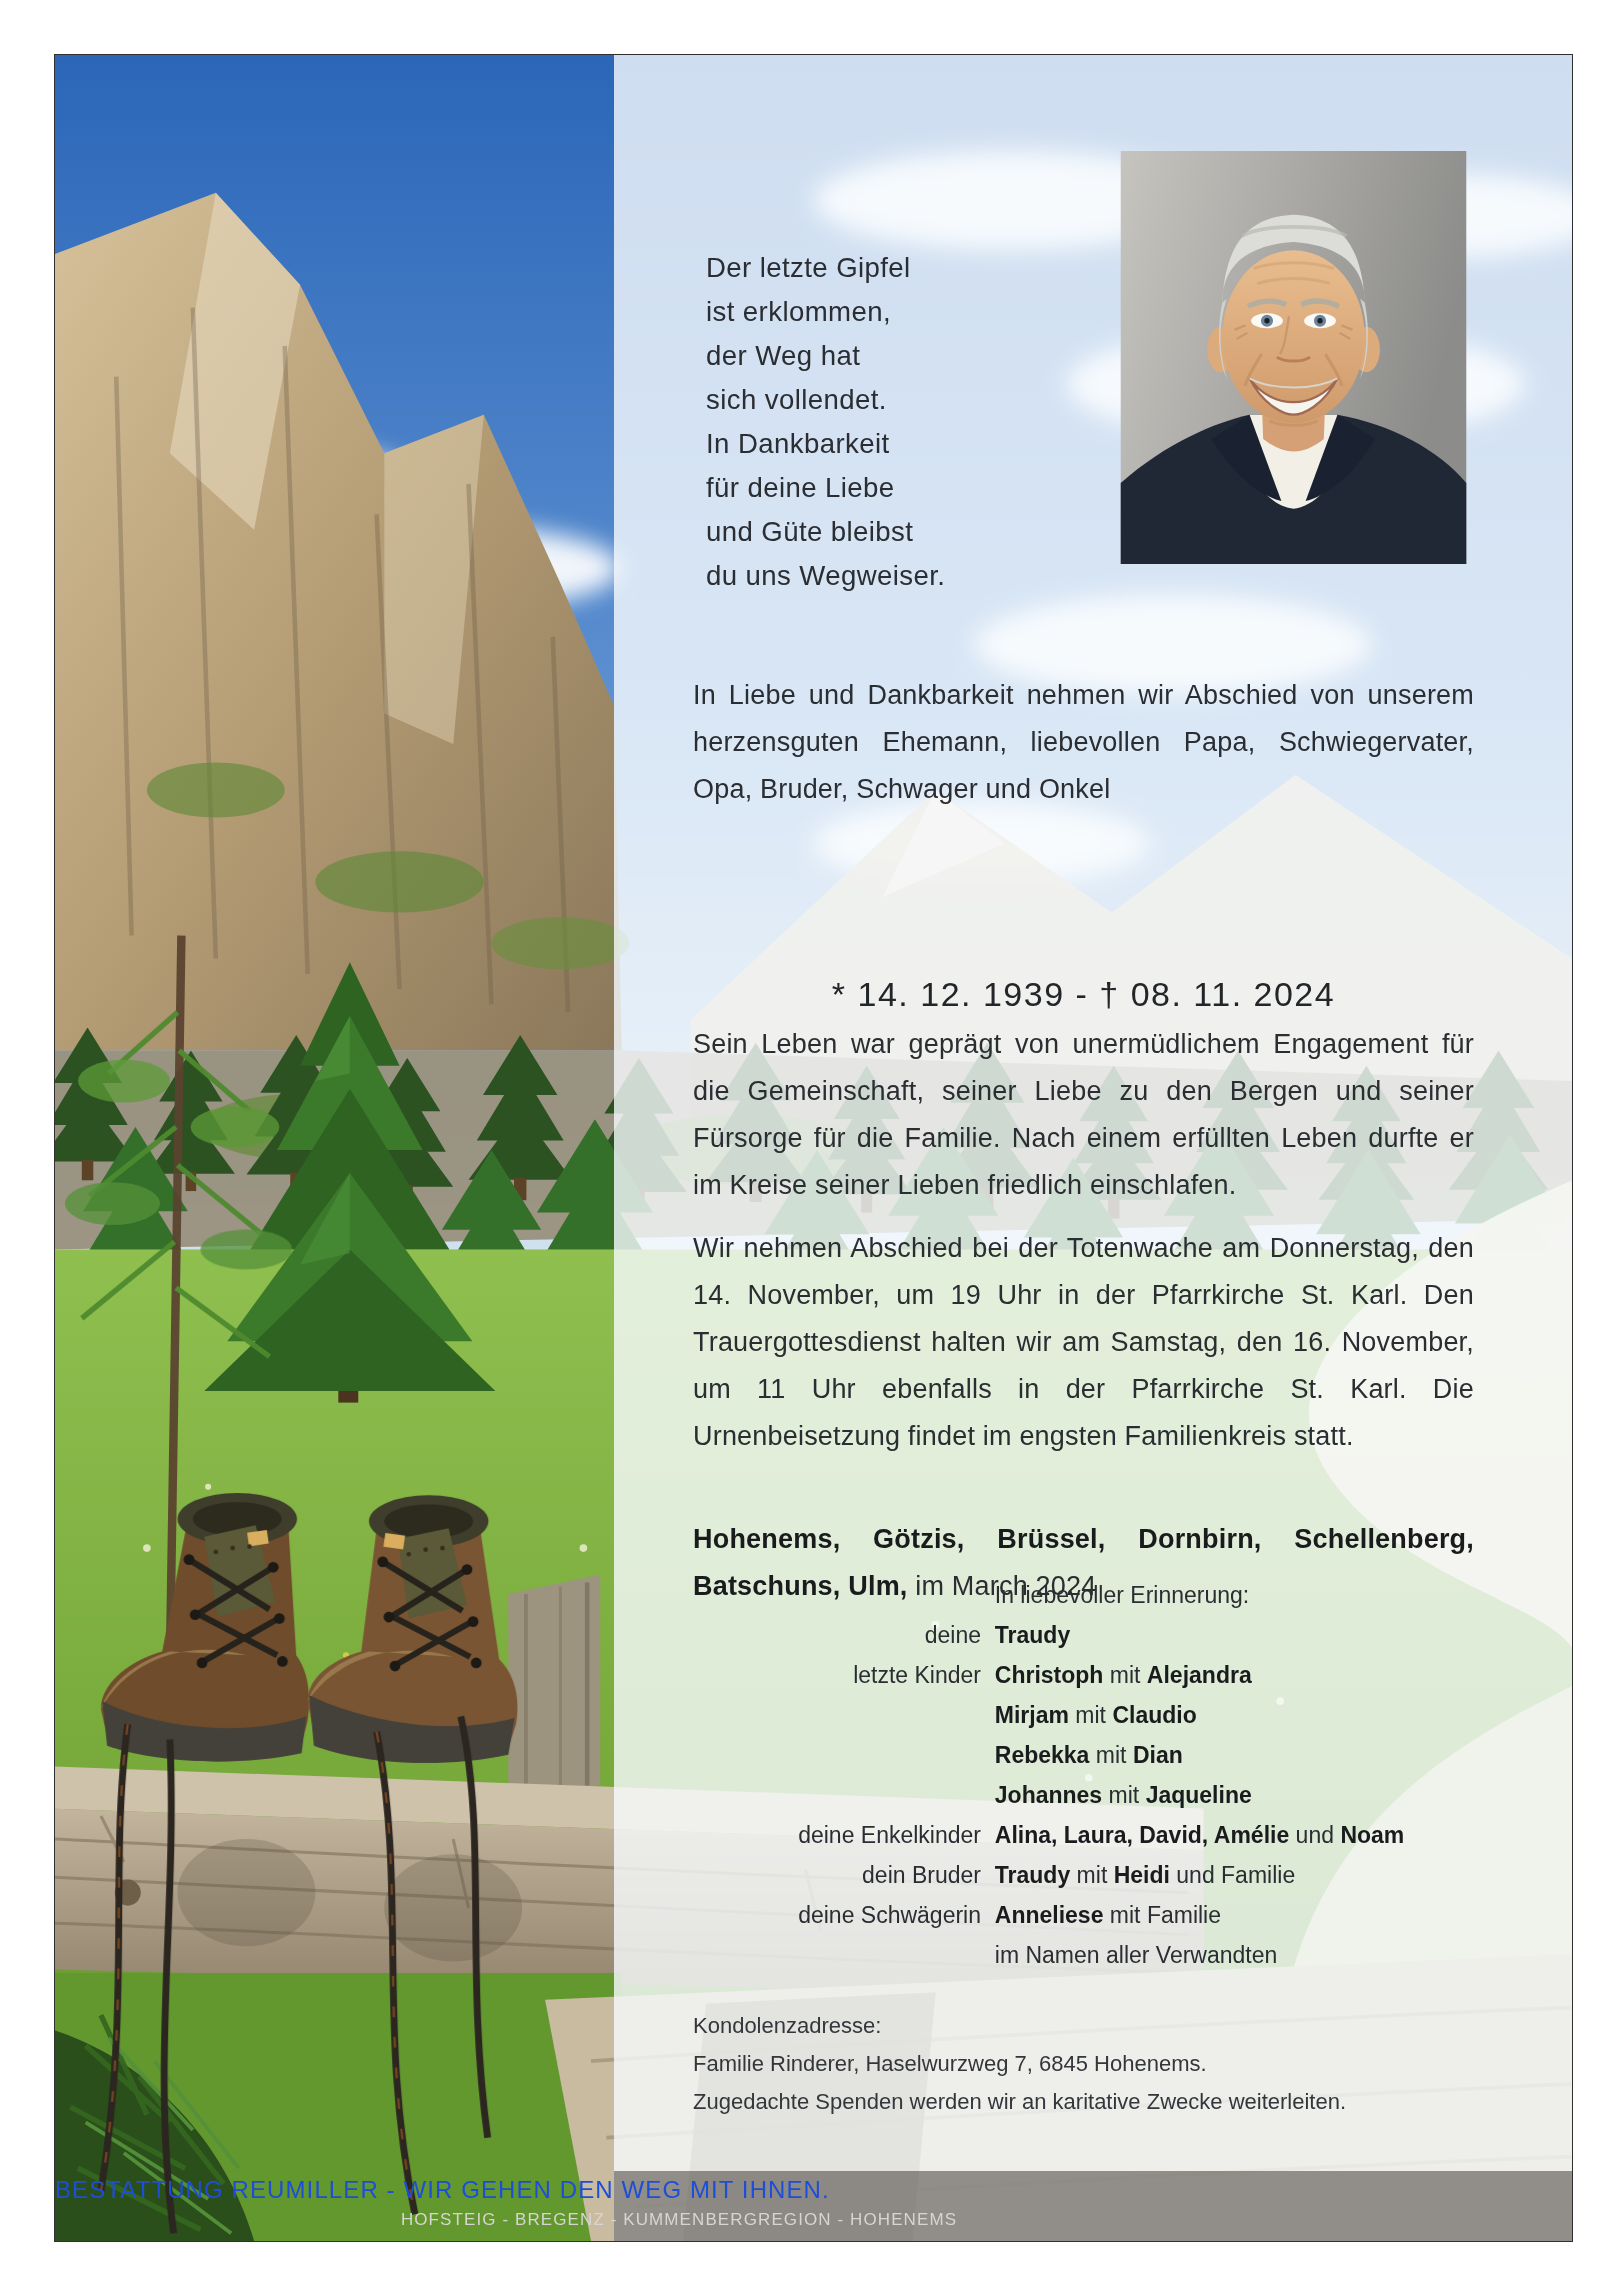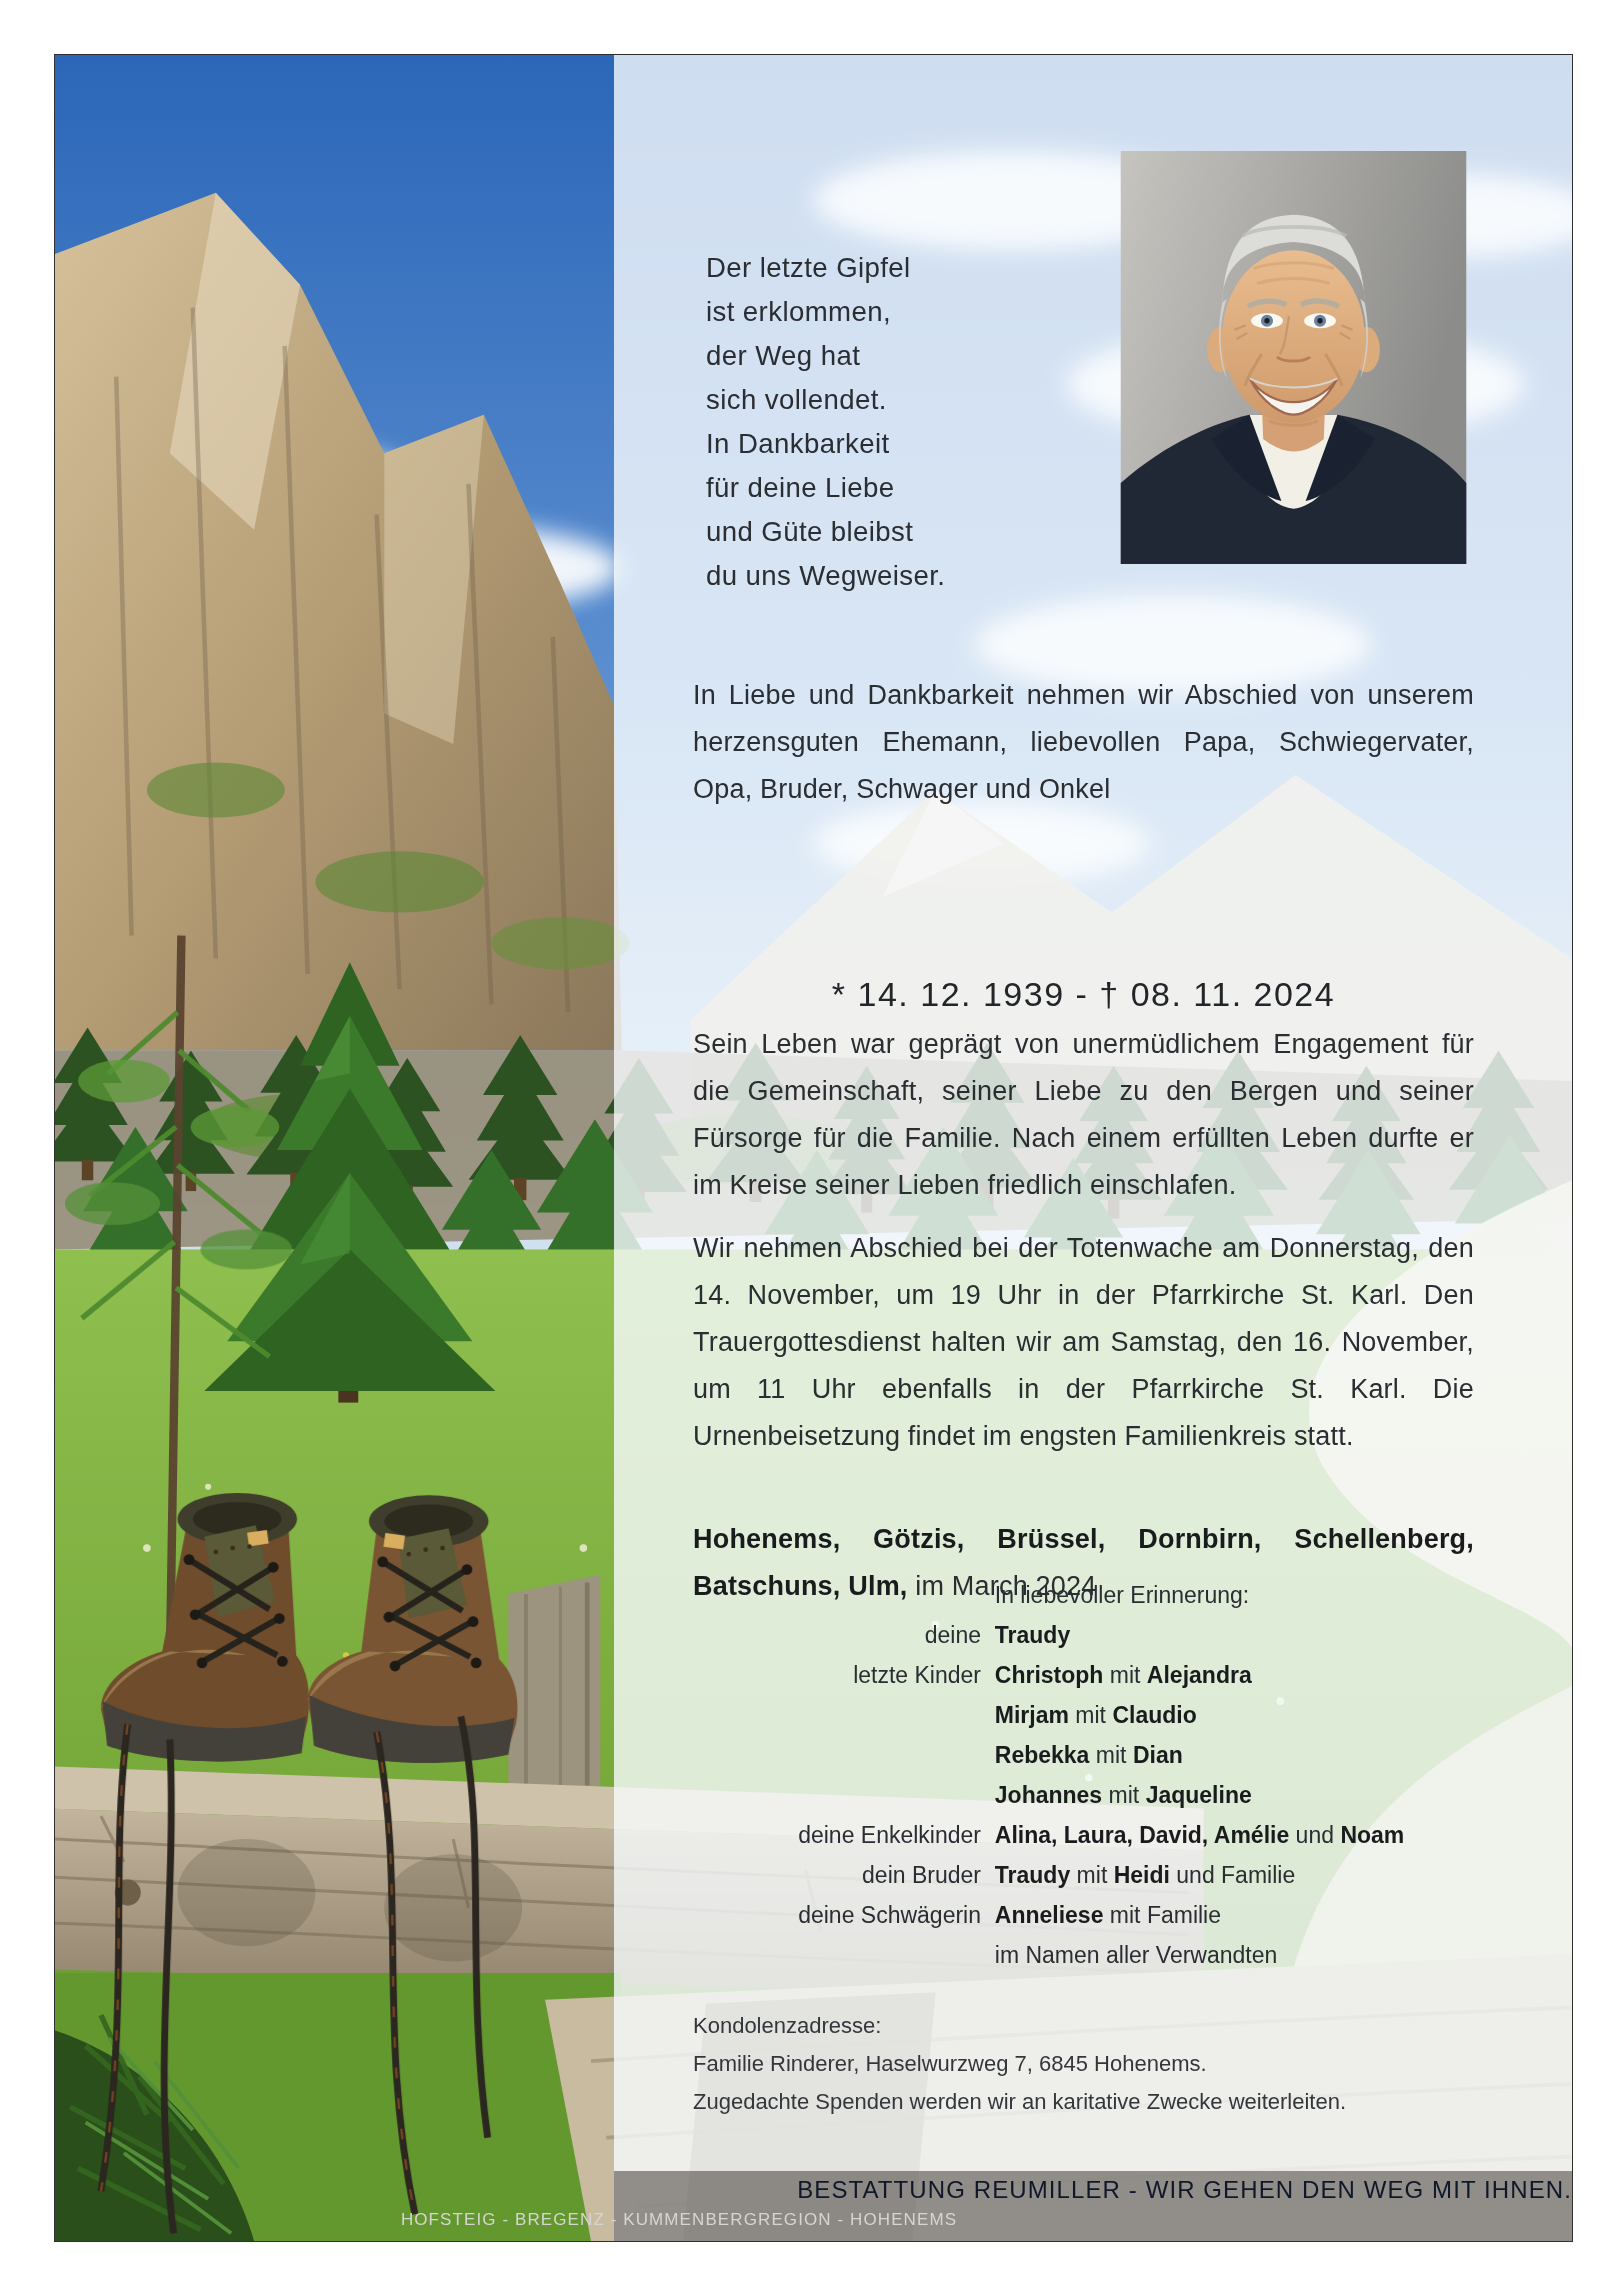--- a/index.html
+++ b/index.html
@@ -19,21 +19,21 @@
   .funeral{top:1170px;}
   .places{top:1461px;}
   .b{font-weight:700;color:#191b1d;}
   .rem{left:536px;top:1520px;width:888px;font-size:23px;}
   .rem-row{display:flex;line-height:40px;}
   .rem-label{width:390px;text-align:right;flex:0 0 390px;}
   .rem-gap{flex:0 0 13.8px;}
   .rem-val{flex:1 1 auto;text-align:left;}
   .cond{left:638px;top:1952px;width:812px;font-size:22px;line-height:38px;color:#33373b;}
   .band{position:absolute;left:559px;top:2116px;width:958px;height:70px;background:rgba(70,62,54,0.55);}
-  .f1{left:0;top:2121px;width:1517px;text-align:right;font-size:24px;letter-spacing:1.1px;color:#0f172a;}
+  .f1{left:0;top:2121px;width:1517px;text-align:left;font-size:24px;letter-spacing:1.1px;color:#1d4ed8;}
   .f2{left:0;top:2155px;width:1248px;text-align:center;font-size:17px;letter-spacing:1.1px;color:#d8d5d1;}
 </style>
 </head>
 <body>
 
 <div class="card">
 
   <svg class="scene" viewBox="0 0 1981 2855" preserveAspectRatio="none">
     <defs>
       <linearGradient id="skyG" x1="0" y1="0" x2="0" y2="1">

